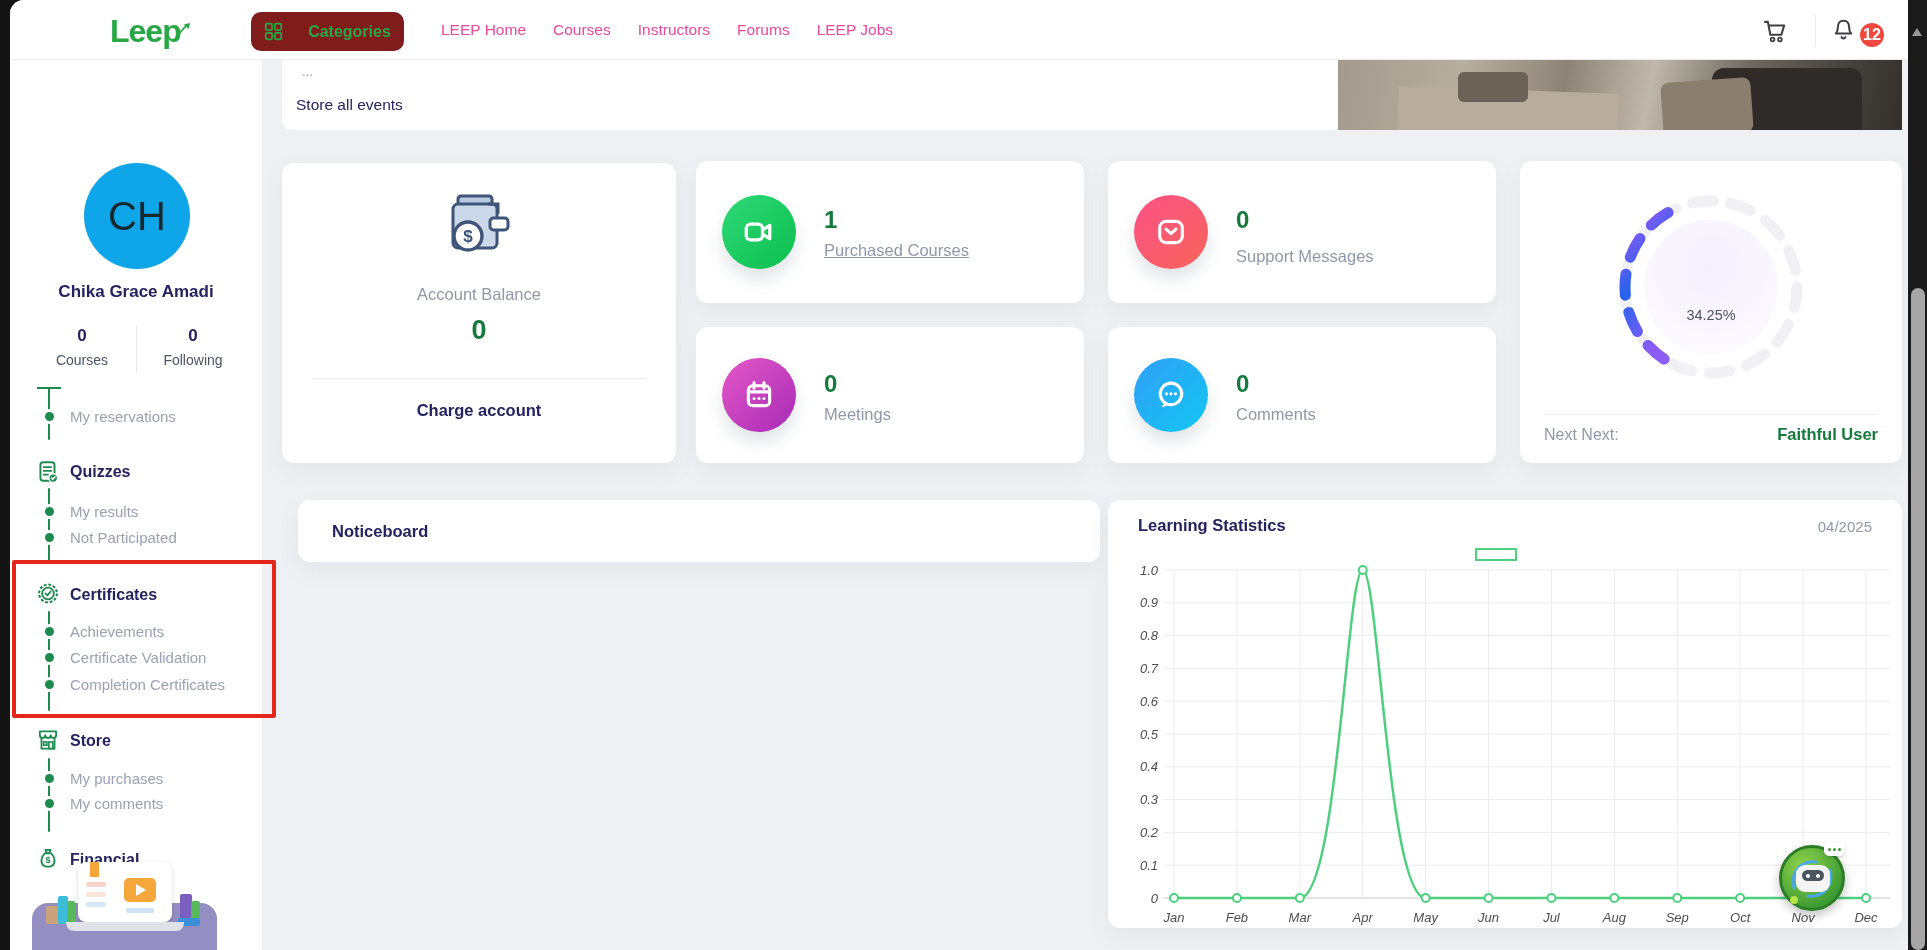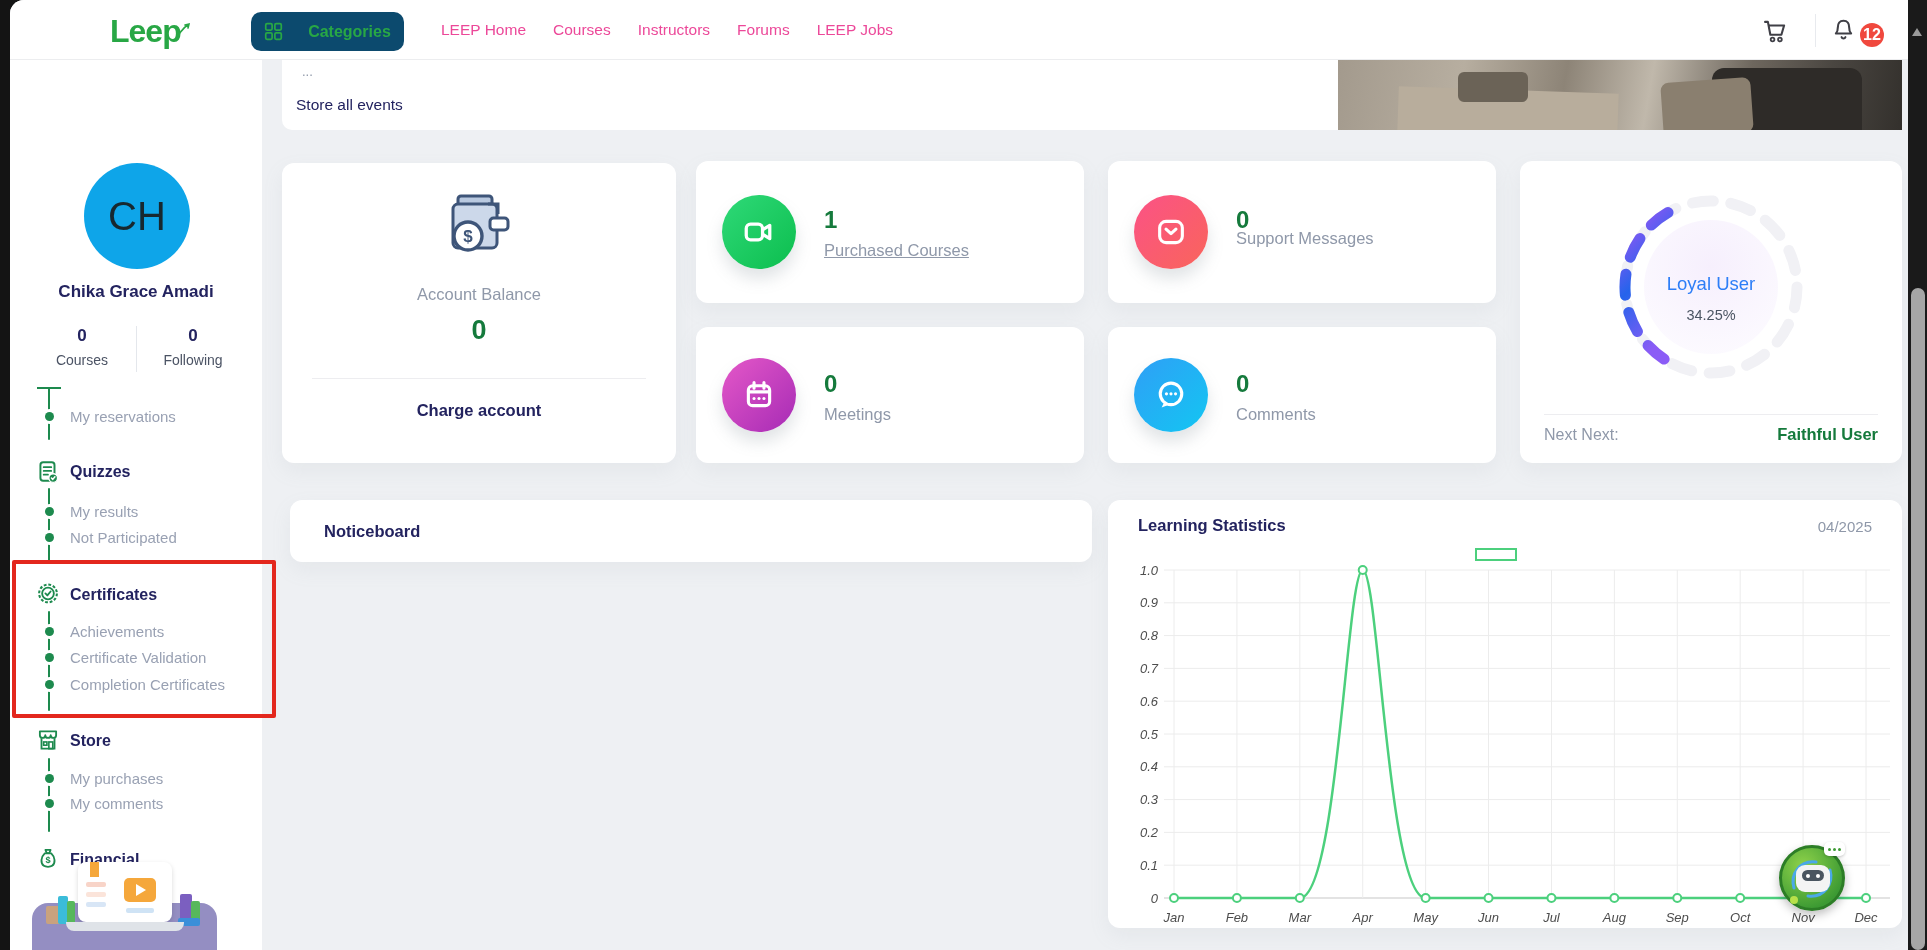--- a/index.html
+++ b/index.html
@@ -4,21 +4,21 @@
 <style>
   html,body{margin:0;padding:0;background:#111;}
   *{box-sizing:border-box;font-family:"Liberation Sans",sans-serif;}
   .stage{position:relative;width:1927px;height:950px;background:#141414;overflow:hidden;}
   .page{position:absolute;left:10px;top:0;width:1898px;height:950px;background:#eef0f3;
         border-top-left-radius:14px;overflow:hidden;}
   
   .navbar{position:absolute;left:0;top:0;width:100%;height:60px;background:#fff;border-bottom:1px solid #ecedef;z-index:10;}
   .logo{position:absolute;left:100px;top:13px;font-size:32px;font-weight:bold;color:#28a745;letter-spacing:-1px;}
   .logo .sprout{position:absolute;right:-10px;top:-6px;}
-  .cat-btn{position:absolute;left:241px;top:12px;width:153px;height:39px;background:#0c4a6e;border:none;
+  .cat-btn{position:absolute;left:241px;top:12px;width:153px;height:39px;background:#7f1d1d;border:none;
            border-radius:10px;display:flex;align-items:center;justify-content:center;gap:25px;cursor:pointer;}
   .cat-btn span{font-size:16px;font-weight:600;color:#28a745;}
   .nav-links{position:absolute;left:431px;top:0;height:60px;display:flex;align-items:center;gap:27px;}
   .nav-link{font-size:15.5px;font-weight:500;color:#ec4899;cursor:pointer;white-space:nowrap;}
   .nav-icon{position:absolute;top:17px;cursor:pointer;}
   .nav-divider{position:absolute;left:1805px;top:14px;width:1px;height:33px;background:#e8eaee;}
   .notif-badge{position:absolute;left:1850px;top:23px;width:24px;height:24px;border-radius:50%;
                color:#fff;font-size:16px;font-weight:bold;display:flex;align-items:center;justify-content:center;cursor:pointer;}
   
   .sidebar{position:absolute;left:0;top:60px;width:252px;height:890px;background:#fff;}
@@ -262,21 +262,21 @@
     </div>
 
     <div class="card" style="left:1098px;top:161px;width:388px;height:142px;">
       <div class="stat-circle" style="top: 34px; background: linear-gradient(135deg, rgb(251, 82, 134), rgb(249, 101, 91));">
         <svg width="34" height="34" viewBox="0 0 24 24">
             <rect x="4" y="4.5" width="16" height="15" rx="4.5" fill="none" stroke="#fff" stroke-width="2.2"></rect>
             <path d="M8.5 10 L12 13.2 L15.5 10" fill="none" stroke="#fff" stroke-width="2.2" stroke-linecap="round" stroke-linejoin="round"></path>
           </svg>
       </div>
       <div class="green-num" style="position:absolute;left:128px;top:45px;font-size:24px;">0</div>
-      <div class="muted-label" style="position:absolute;left:128px;top:68px;">Support Messages</div>
+      <div class="muted-label" style="position:absolute;left:128px;top:86px;">Support Messages</div>
     </div>
 
     <div class="card" style="left:686px;top:327px;width:388px;height:136px;">
       <div class="stat-circle" style="top: 31px; background: linear-gradient(135deg, rgb(229, 88, 200), rgb(166, 43, 181));">
         <svg width="34" height="34" viewBox="0 0 24 24">
             <rect x="4.5" y="5.5" width="15" height="14" rx="3" fill="none" stroke="#fff" stroke-width="2.2"></rect>
             <path d="M8.5 3.2 v4 M15.5 3.2 v4 M4.5 9.8 h15" stroke="#fff" stroke-width="2.2" stroke-linecap="round"></path>
             <circle cx="8.5" cy="14.5" r="1.1" fill="#fff"></circle>
             <circle cx="12" cy="14.5" r="1.1" fill="#fff"></circle>
             <circle cx="15.5" cy="14.5" r="1.1" fill="#fff"></circle>
@@ -312,28 +312,27 @@
             <radialGradient id="innerGrad" cx="0.5" cy="0.35" r="0.8">
               <stop offset="0" stop-color="#f6effd"></stop>
                 <stop offset="1" stop-color="#fdfcff"></stop>
             </radialGradient>
           </defs>
           <circle cx="100" cy="100" r="86" fill="none" stroke="#f1f1f5" stroke-width="11" stroke-dasharray="21 17.6" stroke-linecap="round"></circle>
           <path d="M 57 25.5 A 86 86 0 0 0 59.6 175.9" fill="none" stroke="url(#ringGrad)" stroke-width="11" stroke-dasharray="21 17.6" stroke-linecap="round"></path>
           <circle cx="100" cy="100" r="67" fill="url(#innerGrad)"></circle>
         </svg>
       </div>
-      <div class="ytexts" style="top:112px;font-size:18.5px;color:#2d7ef7;">Loyal User</div>
       <div class="ytexts" style="top:146px;font-size:14.5px;color:#4b5563;">34.25%</div>
       <div class="nb-divider"></div>
       <div class="muted-label" style="position:absolute;left:24px;top:265px;font-size:16px;">Next Next:</div>
       <div style="position:absolute;right:24px;top:264px;font-size:16.5px;font-weight:700;color:#157a3c;">Faithful User</div>
     </div>
 
-    <div class="card" style="left:280px;top:500px;width:802px;height:62px;">
+    <div class="card" style="left:288px;top:500px;width:802px;height:62px;">
       <div class="panel-title" style="position:absolute;left:34px;top:22px;">Noticeboard</div>
     </div>
 
     <div class="card" style="left:1098px;top:500px;width:794px;height:428px;">
       <div class="panel-title" style="position:absolute;left:30px;top:16px;">Learning Statistics</div>
       <div style="position:absolute;right:30px;top:18px;font-size:15px;color:#8f98a9;">04/2025</div>
       <div class="legend-box" style="border-color: rgb(76, 208, 125);"></div>
       <svg style="position:absolute;left:0;top:0;" width="794" height="428" viewBox="0 0 794 428">
           <line x1="56" y1="398" x2="782" y2="398" stroke="#c7c7c7" stroke-width="1"></line>
           <text x="50" y="402.5" text-anchor="end" class="ytick">0</text>

